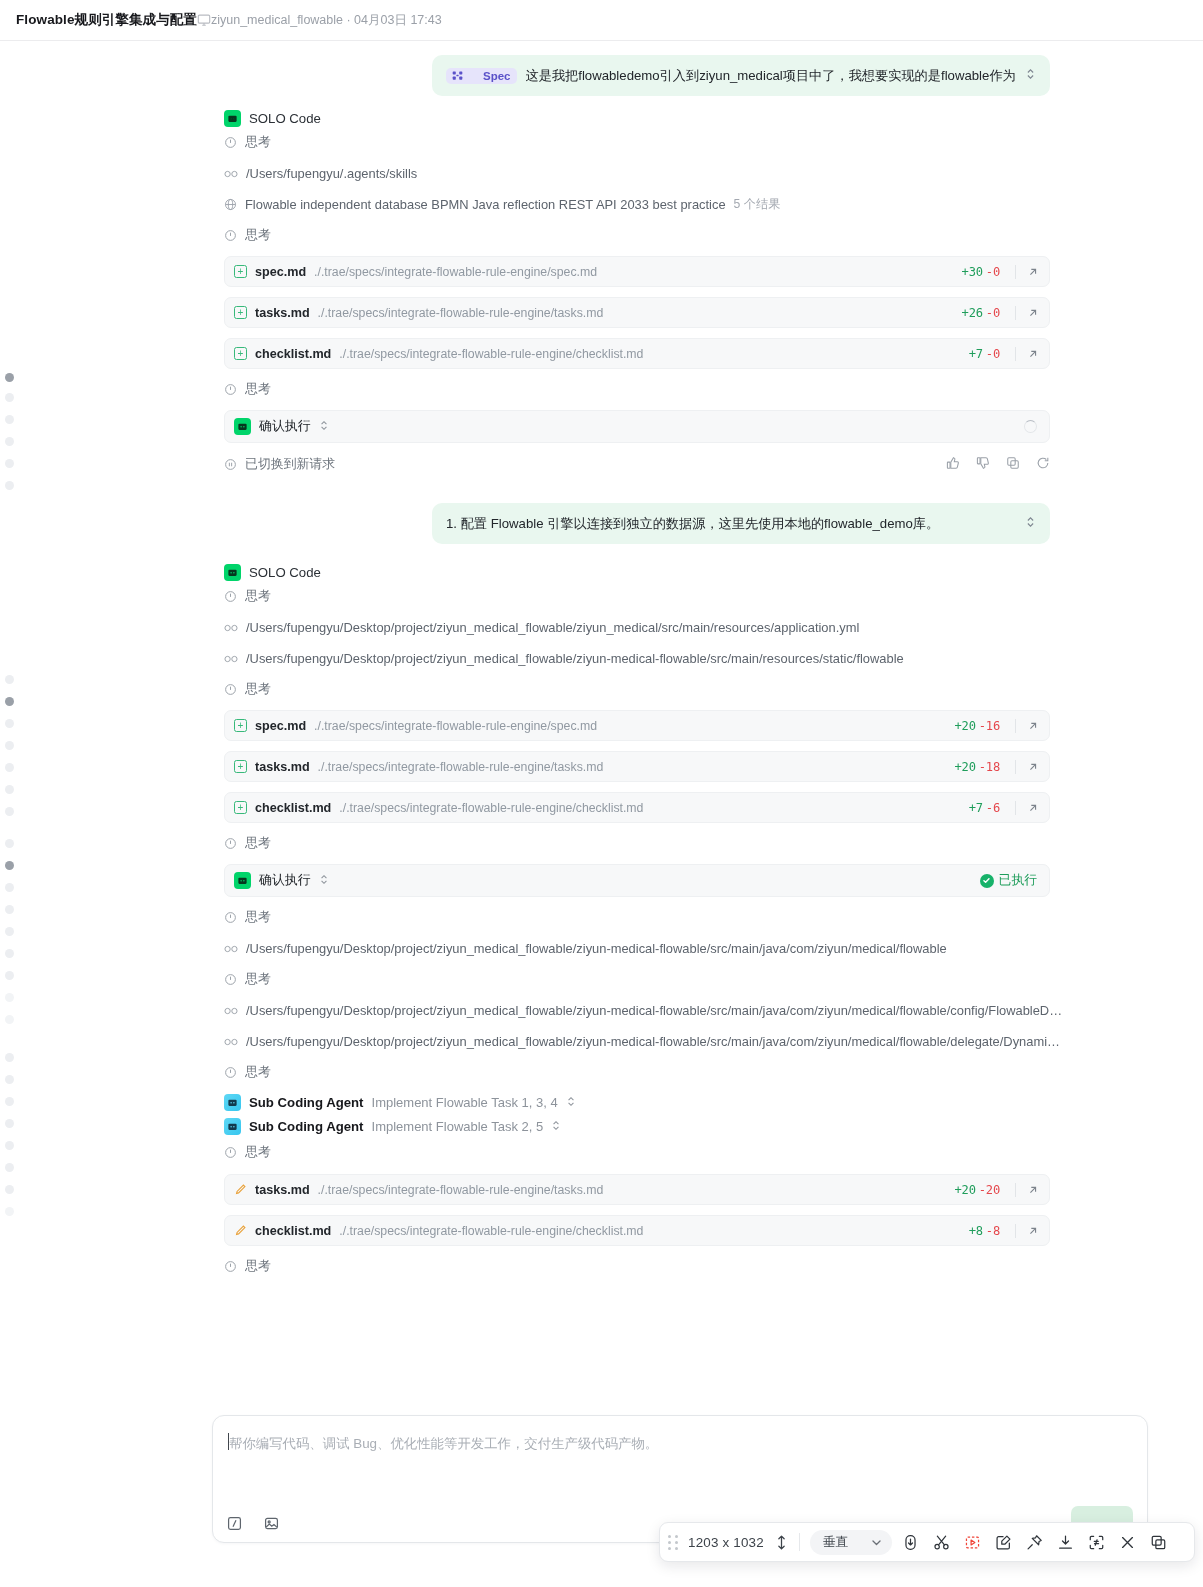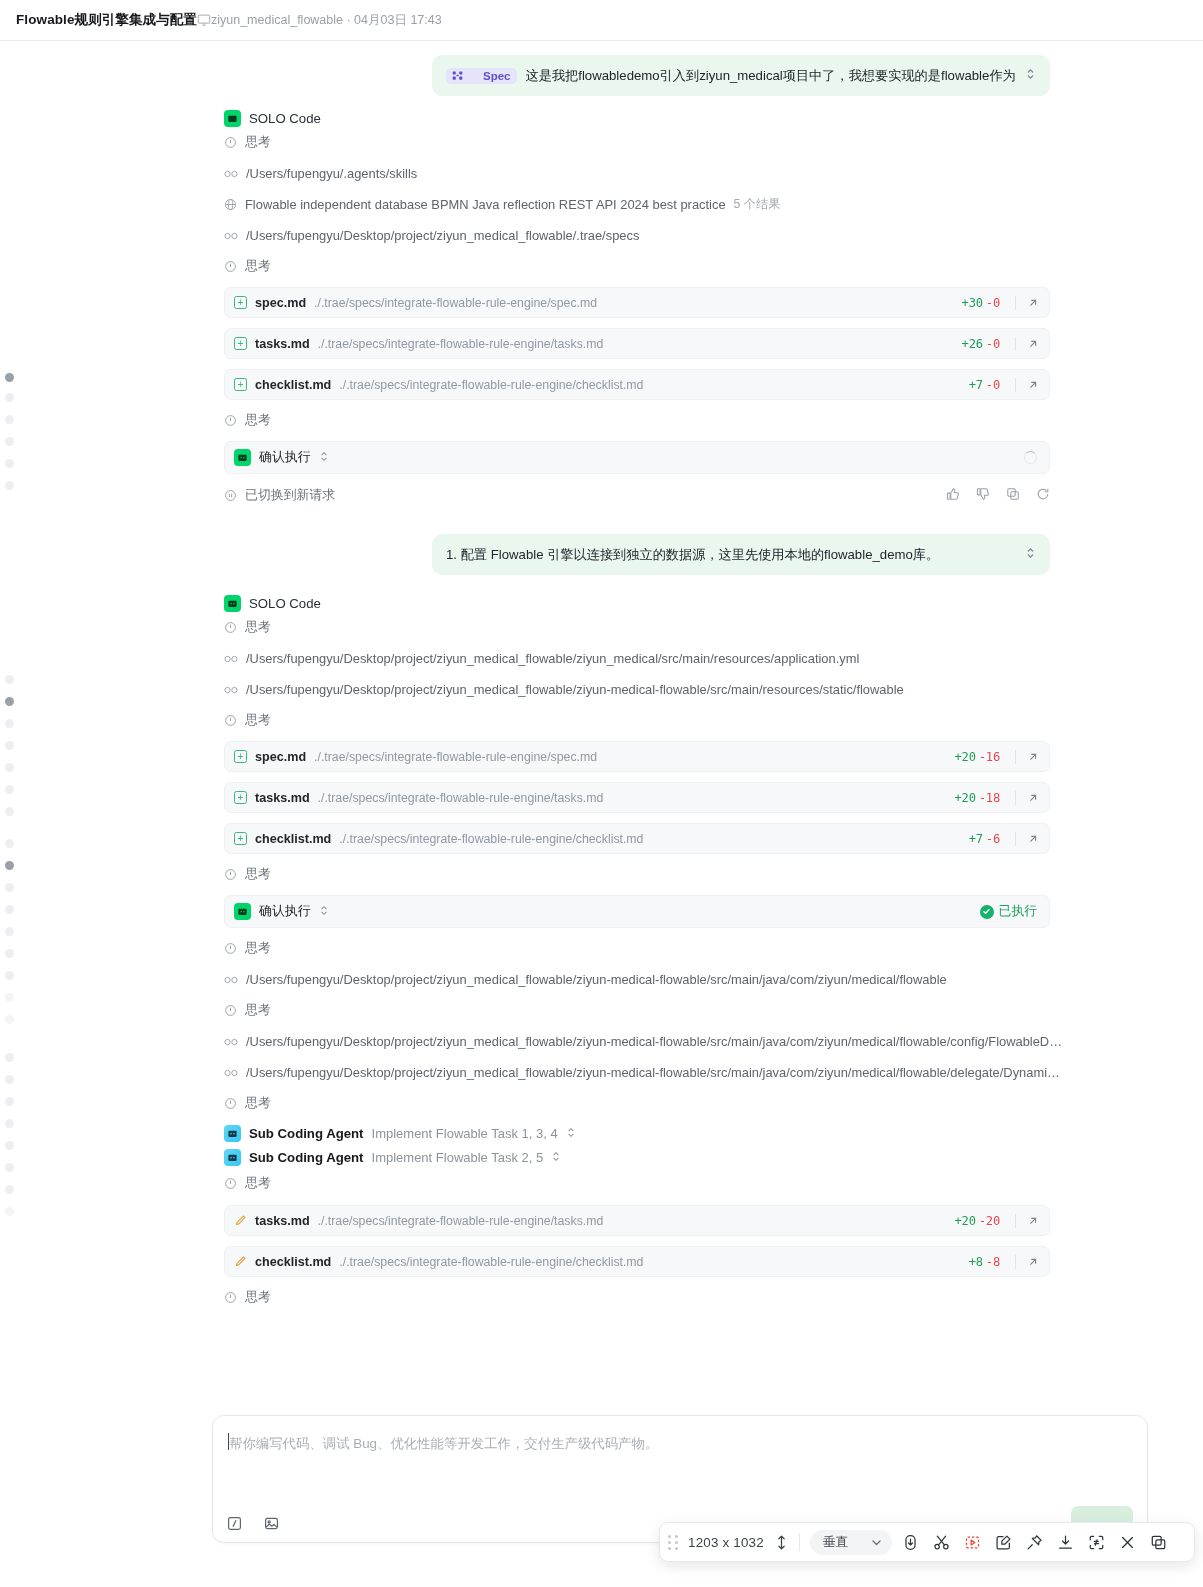--- a/index.html
+++ b/index.html
@@ -286,33 +286,24 @@
   </div>
 
   <div class="line">
     <span class="ic">
       <svg width="13" height="13" viewBox="0 0 16 16" fill="none" stroke="currentColor" stroke-width="1.1">
         <circle cx="8" cy="8" r="6.2"></circle>
             <ellipse cx="8" cy="8" rx="2.7" ry="6.2"></ellipse>
             <path d="M1.9 8h12.2"></path>
       </svg>
     </span>
-    <span class="txt dark">Flowable independent database BPMN Java reflection REST API 2024 best practice</span>
+    <span class="txt dark">Flowable independent database BPMN Java reflection REST API 2033 best practice</span>
     <span class="count">5 个结果</span>
   </div>
 
-  <div class="line">
-    <span class="ic">
-      <svg width="14" height="10" viewBox="0 0 18 10" fill="none" stroke="currentColor" stroke-width="1.2">
-        <circle cx="4.6" cy="5" r="3.4"></circle>
-            <circle cx="13.4" cy="5" r="3.4"></circle>
-      </svg>
-    </span>
-    <span class="txt dark">/Users/fupengyu/Desktop/project/ziyun_medical_flowable/.trae/specs</span>
-  </div>
 
   <div class="line">
     <span class="ic">
       <svg width="13" height="13" viewBox="0 0 16 16" fill="none" stroke="currentColor" stroke-width="1.2">
         <circle cx="8" cy="8" r="6"></circle>
             <path d="M8 4.5v4M8 11h.01"></path>
       </svg>
     </span>
     <span class="txt">思考</span>
   </div>

